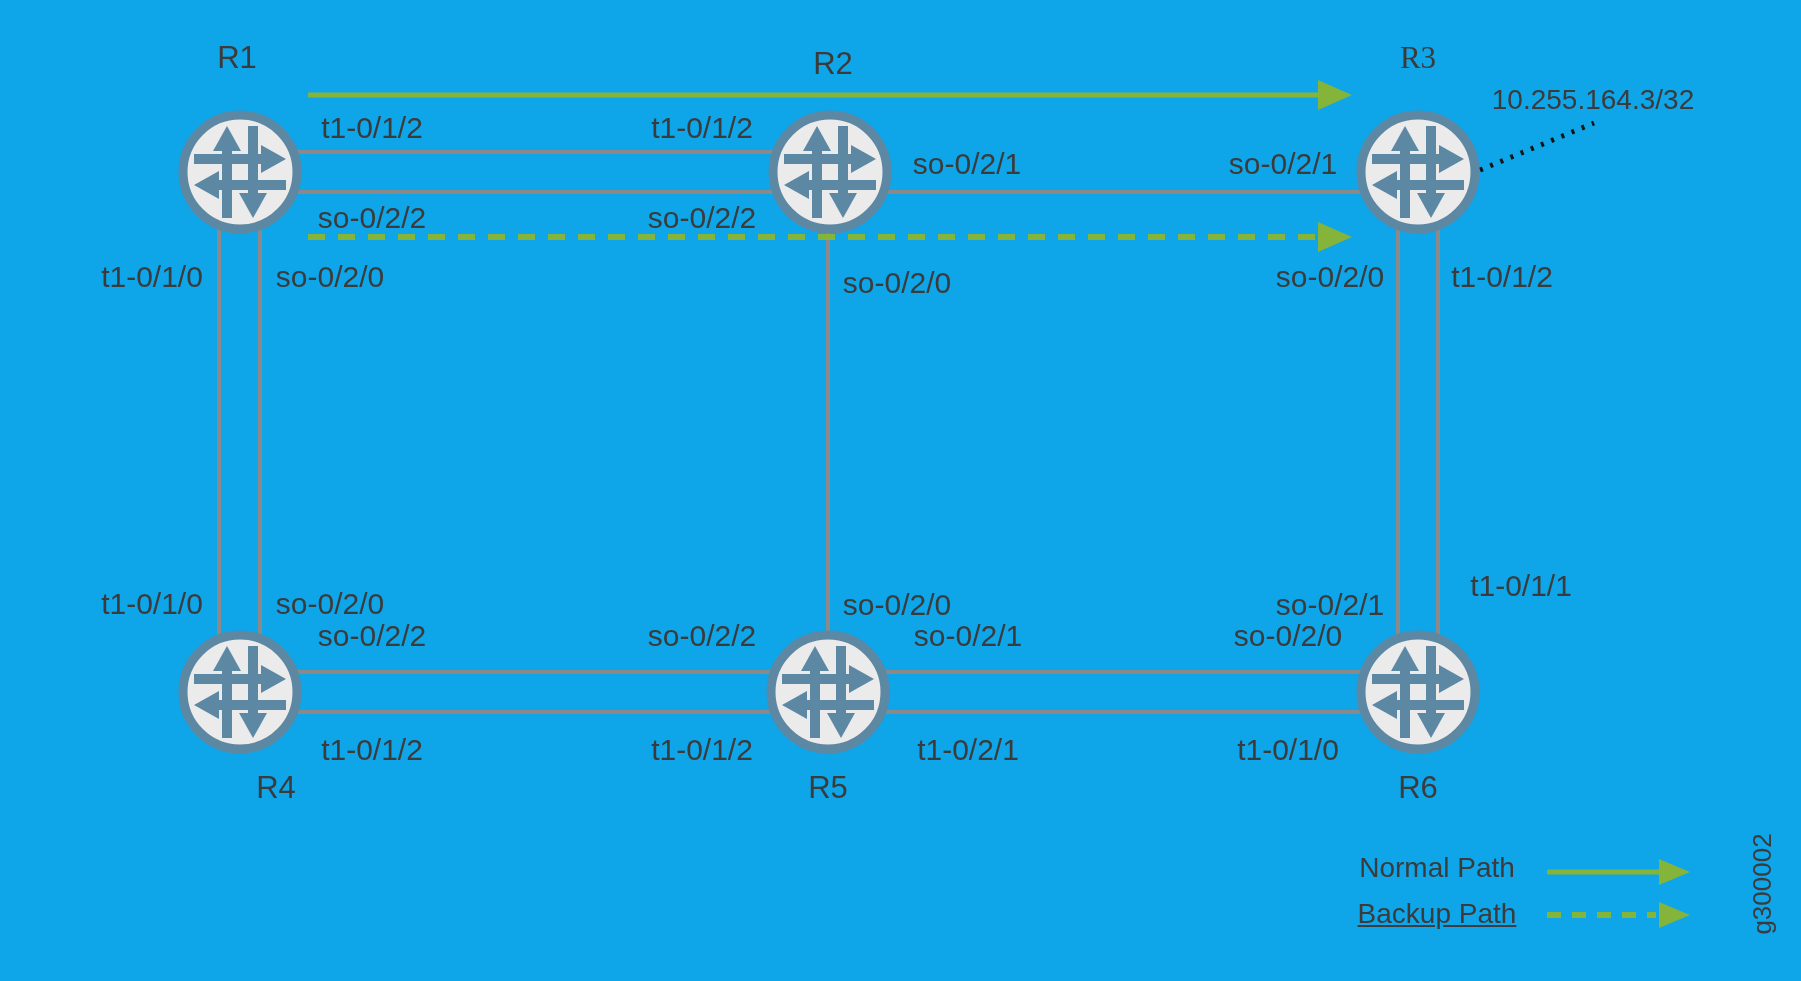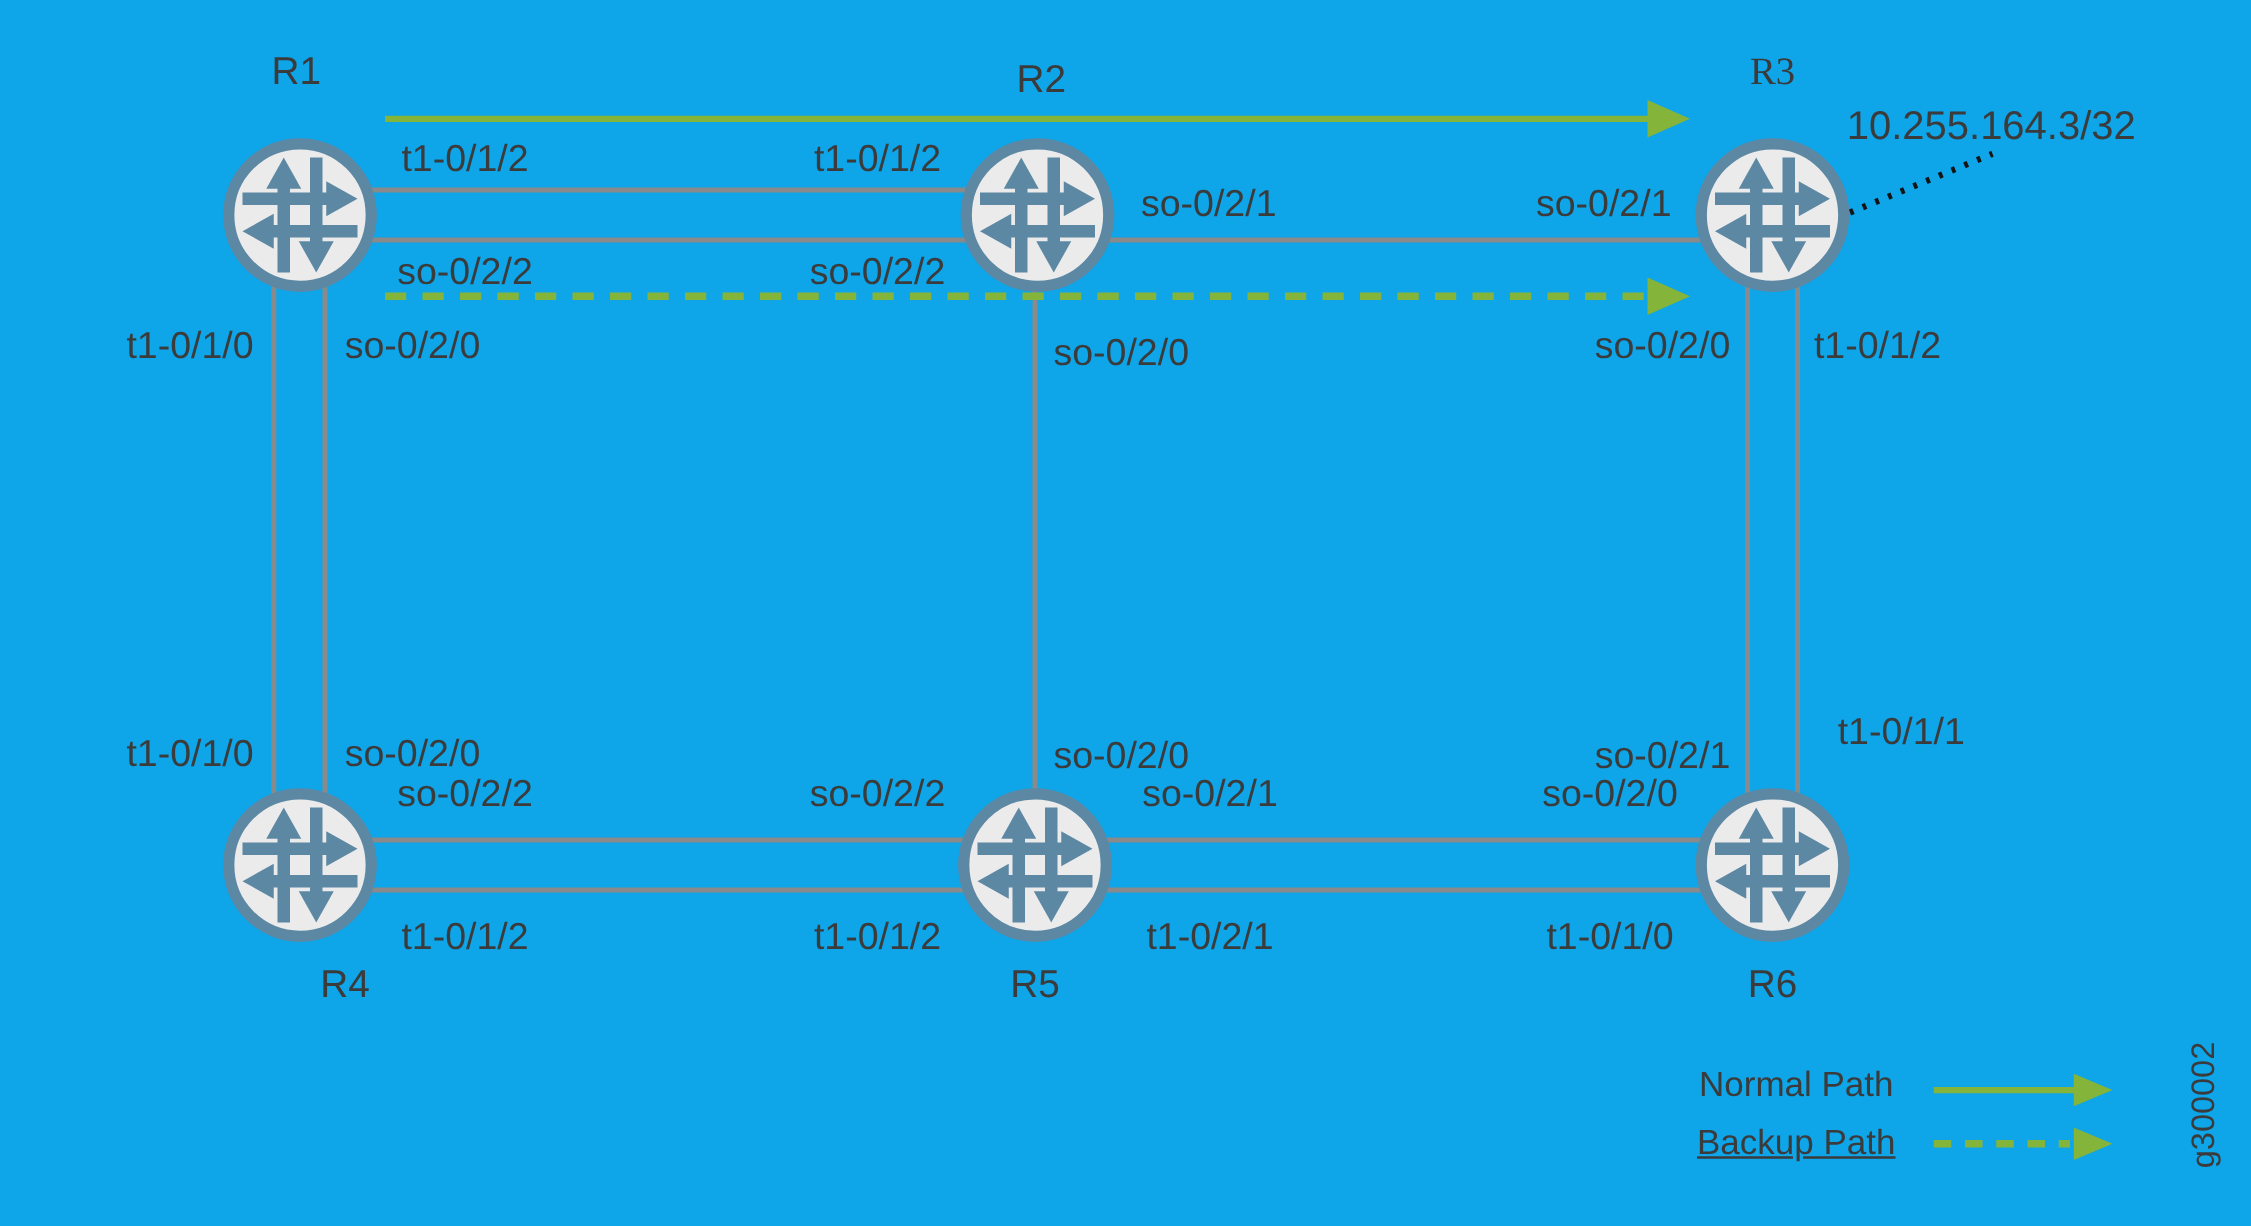--- a/index.html
+++ b/index.html
@@ -6,21 +6,21 @@
   .stage{
     position:relative;width:1801px;height:981px;background:#0ea5e9;overflow:hidden;
     font-family:"Liberation Sans", sans-serif;color:var(--c-text,#3b3b3b);
   }
   .stage svg{position:absolute;left:0;top:0;}
   .lbl{
     position:absolute;white-space:nowrap;transform:translate(-50%,-50%);
     font-size:30px;line-height:1;color:var(--c-text,#3b3b3b);
   }
   .lbl.name{font-size:31px;}
-  .lbl.ip{font-size:32px;}
+  .lbl.ip{font-size:28px;}
   .lbl.legend{font-size:28px;}
   .lbl.figid{font-size:26px;transform:translate(-50%,-50%) rotate(-90deg);}
   
   .link{stroke:var(--c-gray,#8a8a8a);stroke-width:4;fill:none;}
   .gline{stroke:var(--c-green,#85b43a);stroke-width:5;fill:none;}
   .gdash{stroke:var(--c-green,#85b43a);stroke-width:6;fill:none;stroke-dasharray:17 13;}
   .gdash.small{stroke-dasharray:14 11;}
   .ghead{fill:var(--c-green,#85b43a);stroke:none;}
   .dotted{stroke:var(--c-black,#111111);stroke-width:5;fill:none;stroke-dasharray:3 8;}
   .rcirc{fill:var(--c-router_fill,#ebebeb);stroke:var(--c-router_stroke,#5d88a4);stroke-width:9;}

